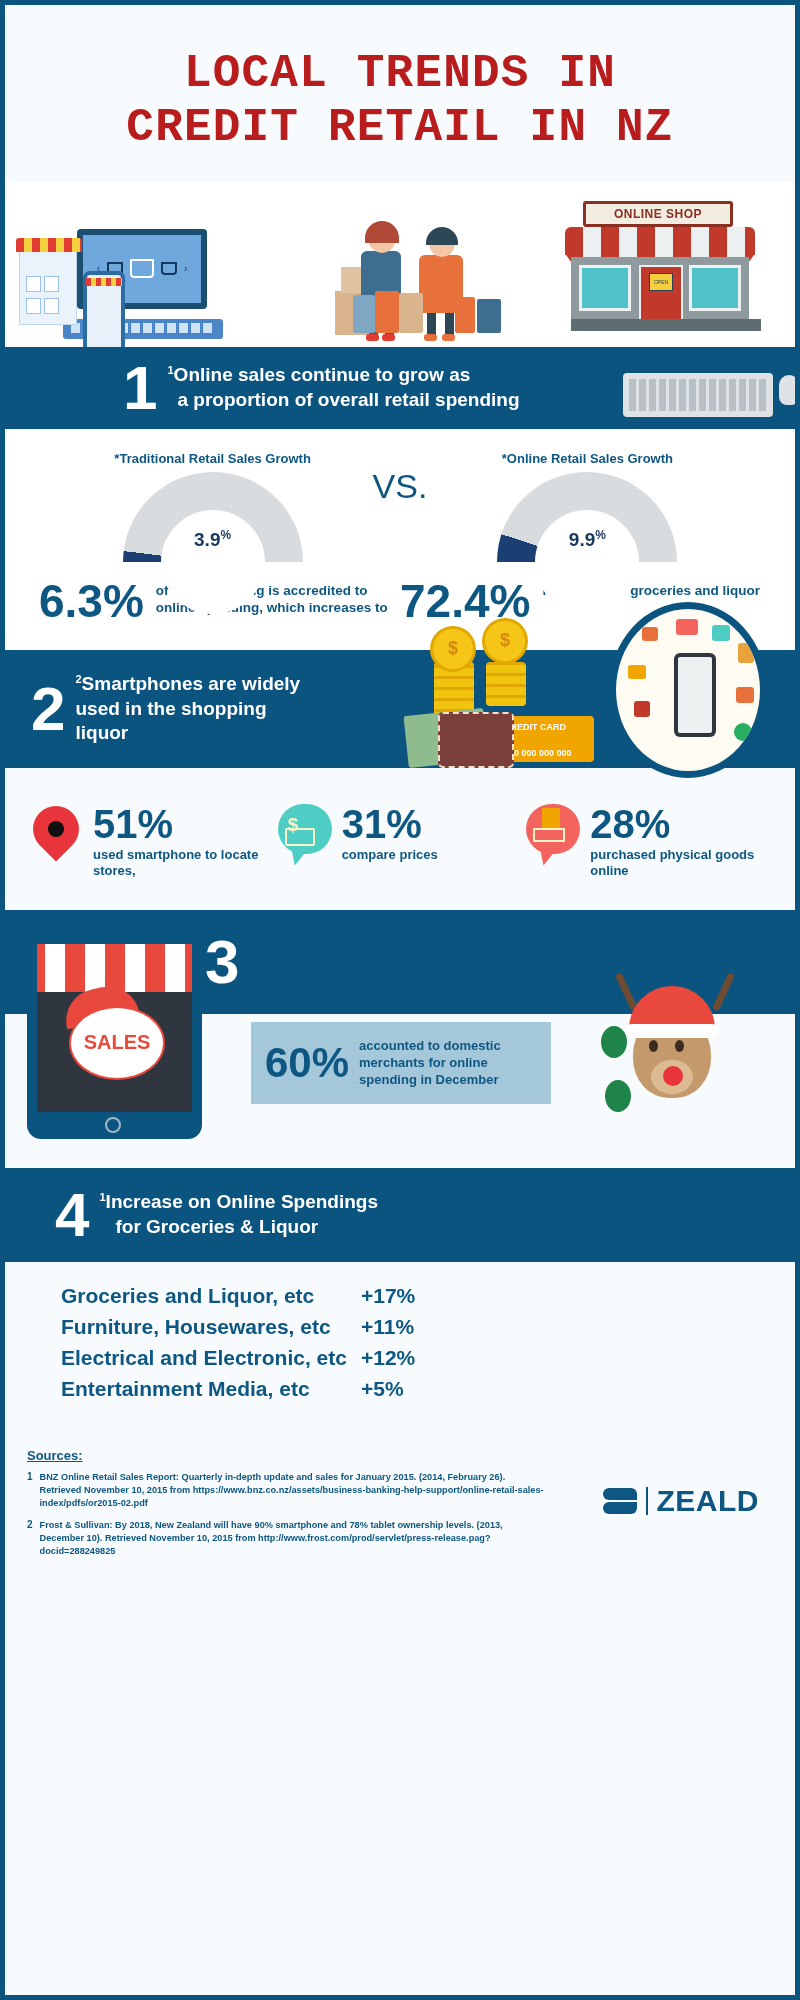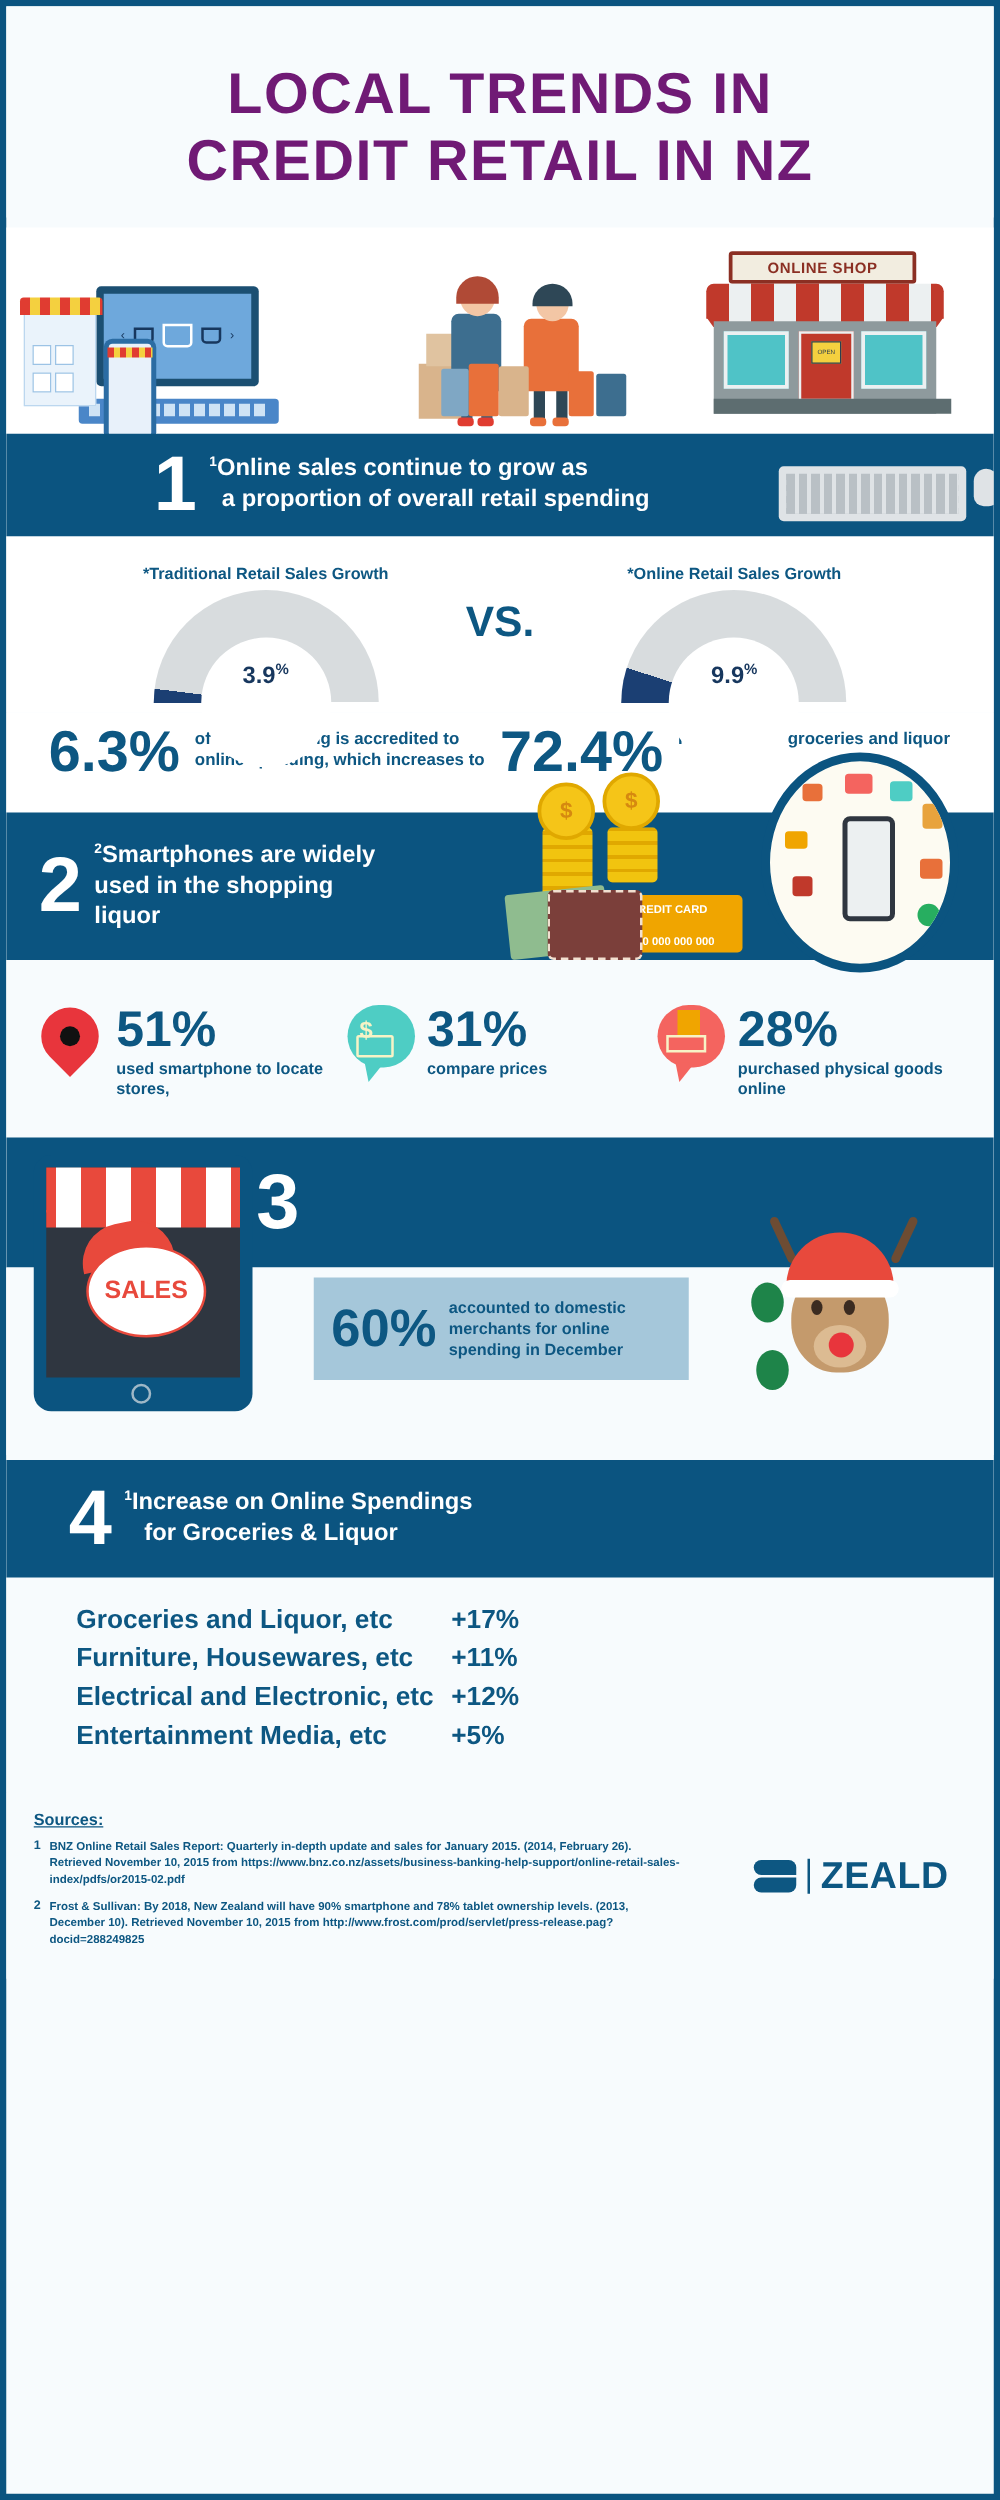--- a/index.html
+++ b/index.html
@@ -19,24 +19,24 @@
 
   
   .title-block {
     padding: 42px 40px 18px 40px;
     text-align: center;
     background: #f7fbfd;
   }
   .title-line {
     font-size: 46px;
     font-weight: bold;
-    color: #701a75;
+    color: #b91c1c;
     letter-spacing: 1.2px;
     line-height: 1.18;
-    font-family: Liberation Sans, sans-serif;
+    font-family: Liberation Mono, monospace;
   }
 
   
   .hero {
     position: relative;
     height: 165px;
     background: #ffffff;
     margin-top: 8px;
   }
   .hero-inner { position: relative; width: 800px; height: 165px; }
@@ -113,21 +113,21 @@
   .gauge-col { width: 300px; text-align:center; position:relative; }
   .gauge-label { font-size: 13px; font-weight: bold; color:#0d5782; margin-bottom:6px; }
   .gauge-wrap { position:relative; width:180px; height:92px; margin:0 auto; }
   .gauge-arc {
     position:absolute; left:0; top:0; width:180px; height:180px; border-radius:50%;
     background: conic-gradient(from 270deg, #1b3f73 0deg var(--deg), #d8dcde var(--deg) 180deg, transparent 180deg 360deg);
   }
   .gauge-hole { position:absolute; left:38px; top:38px; width:104px; height:104px; border-radius:50%; background:#fff; }
   .gauge-val { position:absolute; left:0; top:56px; width:180px; text-align:center; font-size:19px; font-weight:bold; color:#17375e; }
   .gauge-val .pct { font-size:12px; vertical-align:super; }
-  .vs { font-size:34px; font-weight:bold; color:#0d5782; align-self:flex-start; margin-top:28px; }
+  .vs { font-size:34px; font-weight:normal; color:#0d5782; align-self:flex-start; margin-top:16px; }
 
   
   .stat-pair { background:#fff; display:flex; padding: 8px 34px 26px 34px; }
   .stat-item { display:flex; align-items:flex-start; gap:12px; width:50%; }
   .stat-big { font-size:46px; font-weight:bold; color:#0d5782; line-height:1; flex:none; }
   .stat-desc { font-size:13.5px; font-weight:bold; color:#0d5782; line-height:1.3; padding-top:4px; }
 
   
   .sec2-wrap { position:relative; }
   .sec2-banner { height: 118px; padding-left: 26px; }
@@ -152,21 +152,21 @@
   .bub:after { content:""; position:absolute; left:14px; bottom:-12px; width:16px;height:16px; background:inherit; clip-path:polygon(0 0,100% 0,20% 100%); }
   .bub.green { background:#4ecdc4; }
   .bub.red { background:#f4645f; }
   .ts-text { padding-top:2px; }
   .ts-num { font-size:40px; font-weight:bold; color:#0d5782; line-height:1; }
   .ts-desc { font-size:13px; font-weight:bold; color:#0d5782; line-height:1.28; margin-top:3px; }
 
   
   .sec3-wrap { position:relative; background:#f7fbfd; padding-bottom: 4px;}
   .sec3-banner { height: 104px; padding-left: 200px; }
-  .tablet { position:absolute; left:22px; top:14px; width:175px; height:205px; background:#0b5480; border-radius:14px; padding:10px; z-index:3;}
+  .tablet { position:absolute; left:22px; top:24px; width:175px; height:205px; background:#0b5480; border-radius:14px; padding:10px; z-index:3;}
   .tablet-scr { width:100%; height:168px; background:#2f3640; position:relative; overflow:hidden;}
   .t-awning { position:absolute; left:-12px; top:-6px; width:198px; height:42px; background:repeating-linear-gradient(90deg,#e8493c 0 20px,#fff 20px 40px); }
   .t-awning:after{content:"";position:absolute;left:0;bottom:-12px;width:198px;height:14px;background:repeating-linear-gradient(90deg,#e8493c 0 20px,#fff 20px 40px);border-radius:0 0 8px 8px;}
   .sales-badge { position:absolute; left:32px; top:62px; width:96px; height:74px; border-radius:50%; background:#fff; display:flex;align-items:center;justify-content:center;color:#e8493c;font-weight:bold;font-size:20px;border:2px solid #e8493c;}
   .santa-hat { position:absolute; left:26px; top:44px; width:74px; height:34px; background:#e8493c; border-radius:32px 32px 0 0; transform:rotate(-12deg);}
   .tablet-home { position:absolute; left:78px; bottom:6px; width:16px;height:16px;border:2px solid #9fb7c6;border-radius:50%; }
   .callout-row { position:relative; background:#f7fbfd; padding: 14px 0 30px 0; min-height:150px; }
   .callout {
     position:absolute; left:246px; top:8px; width:300px; padding:16px 14px;
     background:#a5c7da; display:flex; align-items:center; gap:10px;

